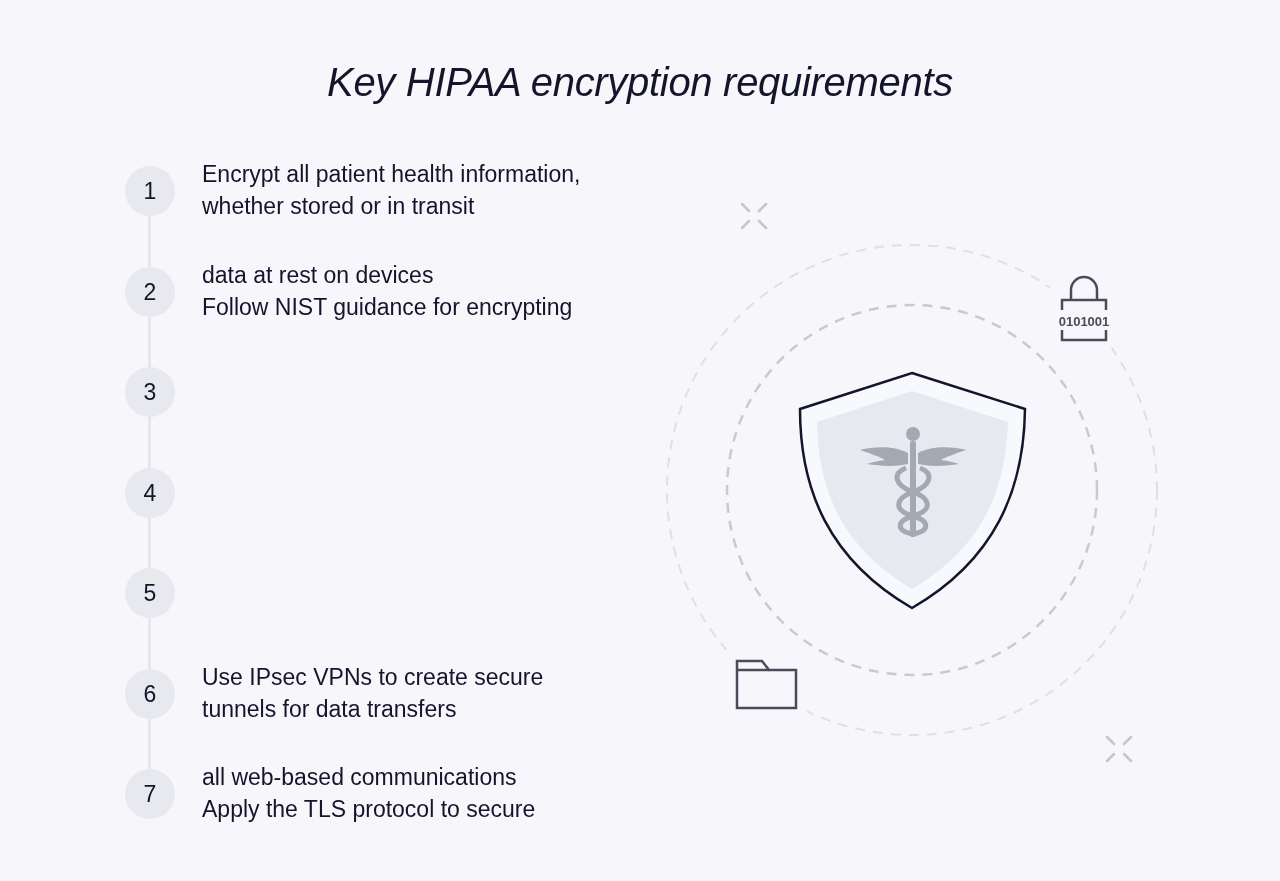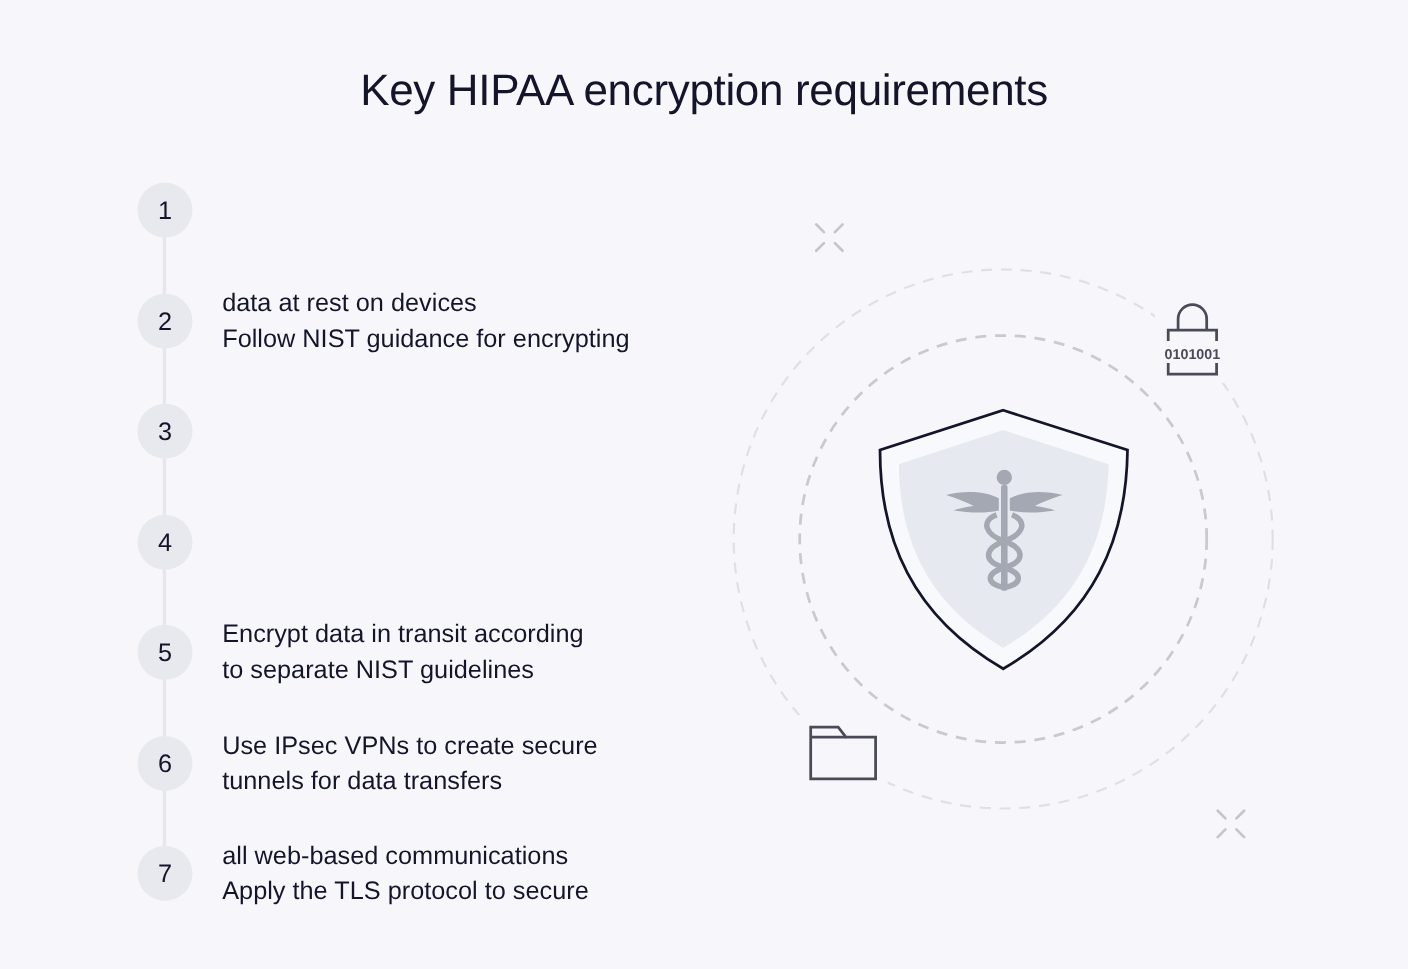--- a/index.html
+++ b/index.html
@@ -1,58 +1,58 @@
 <!DOCTYPE html>
 <html><head>
 <meta charset="utf-8">
 <style>
   html,body{margin:0;padding:0;}
   body{width:1280px;height:881px;background:#f7f7fb;position:relative;overflow:hidden;
        font-family:"Liberation Sans","DejaVu Sans",sans-serif;color:#14142b;}
   .title{position:absolute;left:0;right:0;top:60px;text-align:center;font-size:40px;
-         font-weight:500;letter-spacing:-0.3px;color:#14142b;}
+         font-weight:500;letter-spacing:-0.3px;color:#14142b;font-style:italic;}
   .timeline-line{position:absolute;left:148px;top:190px;width:3px;height:605px;background:#e6e7ec;}
   .step{position:absolute;left:125px;width:560px;height:64px;}
   .badge{position:absolute;left:0;top:0;width:50px;height:50px;border-radius:50%;background:#e8e9ee;
          display:flex;align-items:center;justify-content:center;font-size:23px;color:#14142b;}
   .step-text{position:absolute;left:77px;top:-8px;font-size:23px;line-height:32px;color:#14142b;}
   .step-text span{display:block;white-space:nowrap;}
   svg.art{position:absolute;left:0;top:0;}
 </style>
 </head>
 <body>
 
 <div class="title">Key HIPAA encryption requirements</div>
 
 <div class="timeline-line"></div>
 
 <div class="step" style="top:166px">
   <div class="badge">1</div>
+  <div class="step-text">
+    <span>Encrypt all patient health information,</span>
+    <span>whether stored or in transit</span>
+  </div>
 </div>
 <div class="step" style="top:267px">
   <div class="badge">2</div>
   <div class="step-text">
     <span>data at rest on devices</span>
     <span>Follow NIST guidance for encrypting</span>
   </div>
 </div>
 <div class="step" style="top:367px">
   <div class="badge">3</div>
   <div class="step-text">
   </div>
 </div>
 <div class="step" style="top:468px">
   <div class="badge">4</div>
 </div>
 <div class="step" style="top:568px">
   <div class="badge">5</div>
-  <div class="step-text">
-    <span>Encrypt data in transit according</span>
-    <span>to separate NIST guidelines</span>
-  </div>
 </div>
 <div class="step" style="top:669px">
   <div class="badge">6</div>
   <div class="step-text">
     <span>Use IPsec VPNs to create secure</span>
     <span>tunnels for data transfers</span>
   </div>
 </div>
 <div class="step" style="top:769px">
   <div class="badge">7</div>

